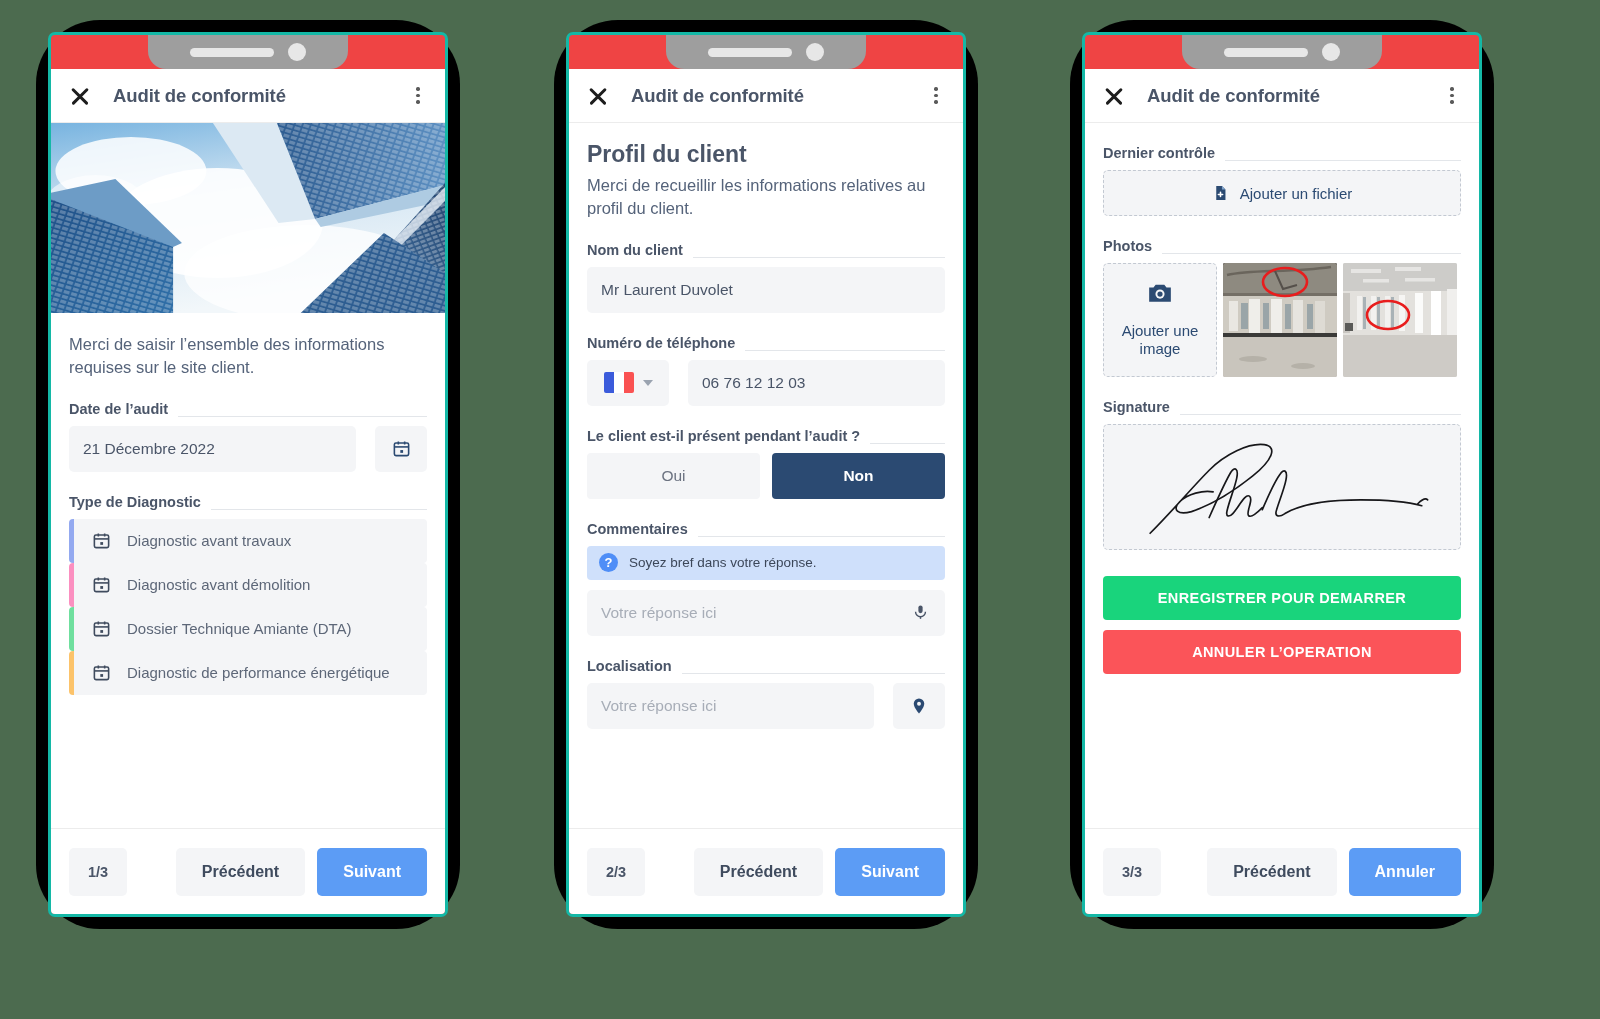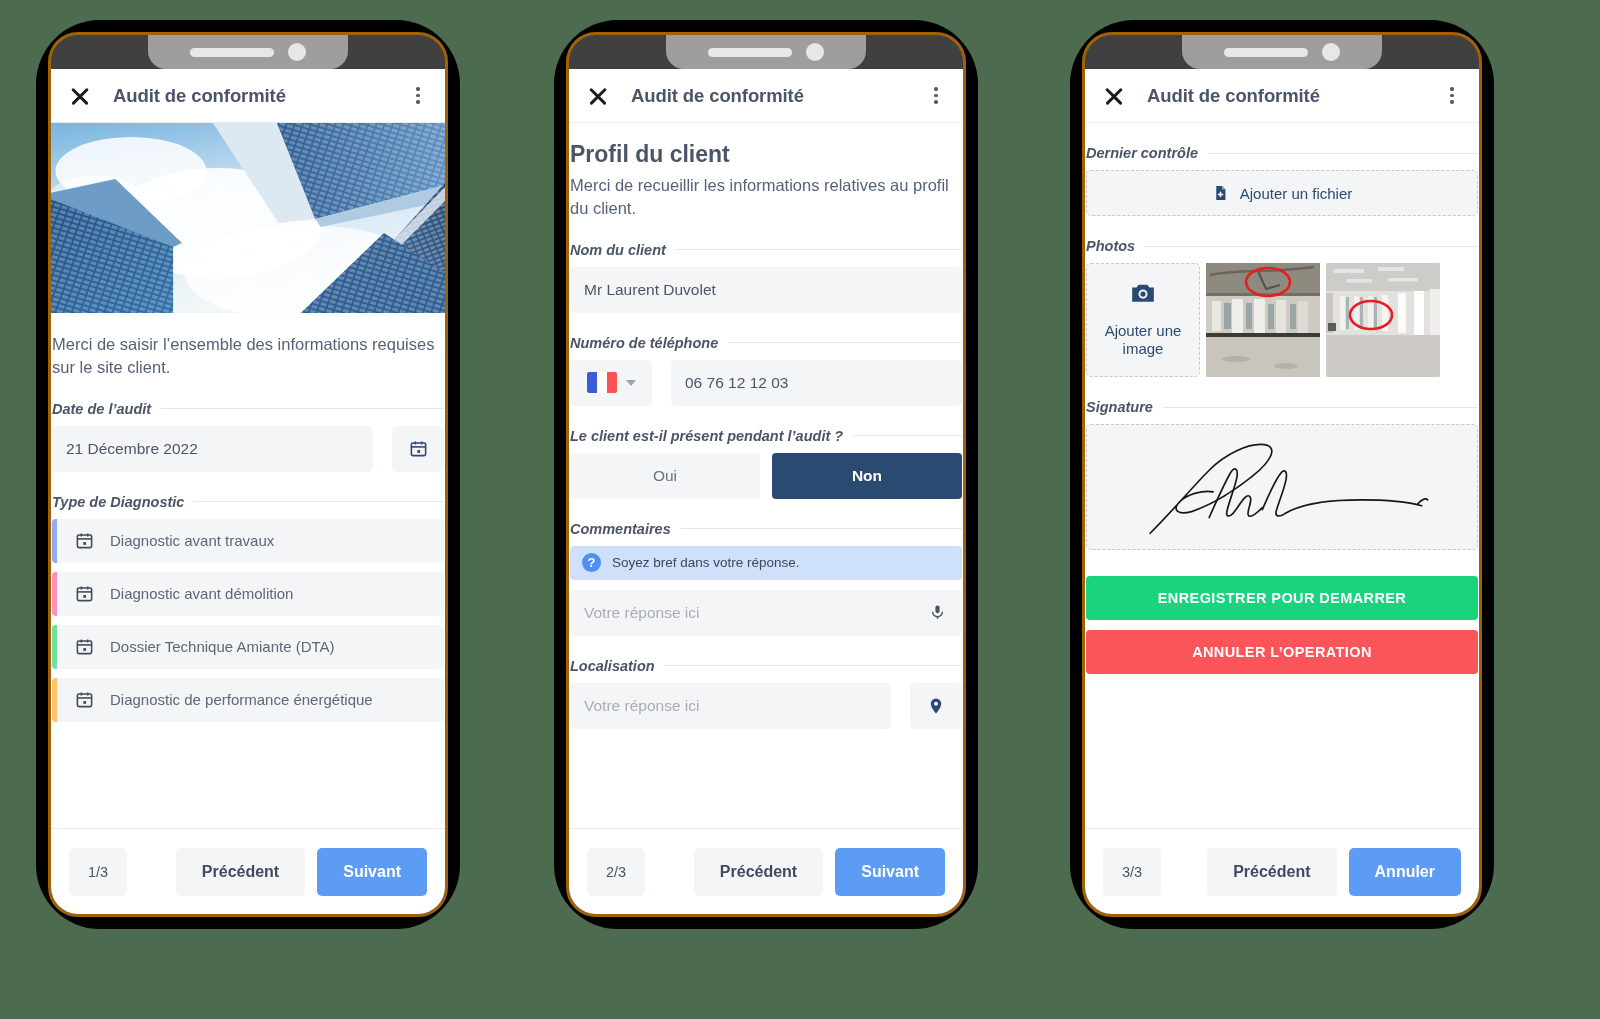--- a/index.html
+++ b/index.html
@@ -20,24 +20,24 @@
     padding: 10px;
     box-shadow: 0 0 0 2px #000;
   }
   .phone.p1 { left: 38px;  top: 22px; }
   .phone.p2 { left: 556px; top: 22px; }
   .phone.p3 { left: 1072px; top: 22px; }
 
   .screen {
     position: relative;
     width: 100%; height: 100%;
-    background: #404040;
-    border-radius: 30px;
+    background: #ef4444;
+    border-radius: 7px;
     overflow: hidden;
-    border: 3px solid #a16207;
+    border: 3px solid #14b8a6;
   }
   .notch {
     position: absolute; top: 0; left: 50%;
     transform: translateX(-50%);
     width: 200px; height: 34px;
     background: #9e9e9e;
     border-bottom-left-radius: 18px;
     border-bottom-right-radius: 18px;
     display: flex; align-items: center; justify-content: center;
     gap: 14px;
@@ -70,21 +70,21 @@
   .icon-dots { width: 18px; display: flex; flex-direction: column; align-items: center; gap: 3px; cursor: pointer; }
   .icon-dots i { width: 3.4px; height: 3.4px; background: #5a5a5a; border-radius: 50%; display: block; }
 
   
   .content {
     position: absolute;
     top: 88px; bottom: 86px; left: 0; right: 0;
     overflow: hidden;
     background: #fff;
   }
-  .pad { padding: 0 1px; }
+  .pad { padding: 0 18px; }
 
   
   .hero {
     width: 100%; height: 190px;
     margin-top: 0;
     position: relative; overflow: hidden;
     background: linear-gradient(170deg,#9fc9e8 0%, #cfe2f0 38%, #eef4f8 62%, #dbe8f1 100%);
   }
   .hero svg { position: absolute; inset: 0; width: 100%; height: 100%; display: block; }
 
@@ -94,25 +94,24 @@
     margin: 20px 0 0 0;
   }
   .page-title {
     font-size: 23px; font-weight: bold; color: #4a5568;
     margin: 18px 0 6px;
   }
   .page-sub {
     font-size: 16.5px; line-height: 1.38; color: #55637a; margin-bottom: 6px;
   }
   .field-label {
-    display: flex; align-items: center; gap: 10px;
+    display: flex; align-items: flex-end; gap: 10px;
     font-size: 14.5px; font-weight: bold; color: #4a5568;
     margin: 22px 0 9px;
     white-space: nowrap;
-    font-style: italic;
   }
   .field-label::after {
     content: ""; flex: 1 1 auto; height: 1px; background: #e3e6ea;
   }
 
   
   .input {
     background: #f4f5f7; border-radius: 5px;
     height: 46px; display: flex; align-items: center;
     padding: 0 14px; font-size: 15.5px; color: #4a5568;
@@ -120,21 +119,21 @@
   .input.ph { color: #a7adb7; }
   .row { display: flex; gap: 19px; align-items: stretch; }
   .row .grow { flex: 1 1 auto; }
   .sq-btn {
     width: 52px; background: #f4f5f7; border-radius: 5px;
     display: flex; align-items: center; justify-content: center;
     cursor: pointer; flex: 0 0 auto;
   }
 
   
-  .diag-list { display: flex; flex-direction: column; gap: 9px; margin-top: 2px; }
+  .diag-list { display: flex; flex-direction: column; margin-top: 2px; }
   .diag {
     display: flex; align-items: center; gap: 16px;
     background: #f4f5f7; border-radius: 4px;
     height: 44px; padding-left: 18px;
     border-left: 5px solid #888;
     font-size: 15px; color: #5d6778;
     cursor: pointer;
   }
 
   
@@ -198,21 +197,21 @@
   .footer {
     position: absolute; left: 0; right: 0; bottom: 0;
     height: 86px; background: #fff;
     border-top: 1px solid #ececec;
     display: flex; align-items: center; gap: 12px;
     padding: 0 18px;
   }
   .chip {
     width: 58px; height: 48px; background: #f4f5f7; border-radius: 5px;
     display: flex; align-items: center; justify-content: center;
-    font-size: 14.5px; font-weight: normal; color: #4a5568;
+    font-size: 14.5px; font-weight: bold; color: #4a5568;
   }
   .spacer { flex: 1 1 auto; }
   .btn {
     height: 48px; border-radius: 5px; padding: 0 26px;
     display: flex; align-items: center; justify-content: center;
     font-size: 16px; cursor: pointer;
   }
   .btn-ghost { background: #f4f5f7; color: #3f4b5e; font-weight: bold; }
   .btn-prim  { background: #5c9cf5; color: #fff; font-weight: bold; }
 

